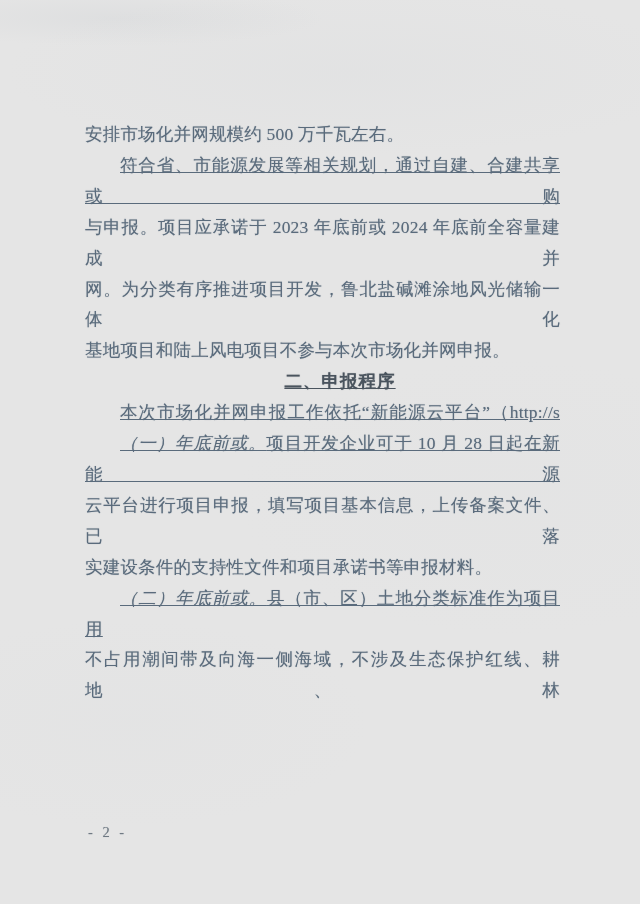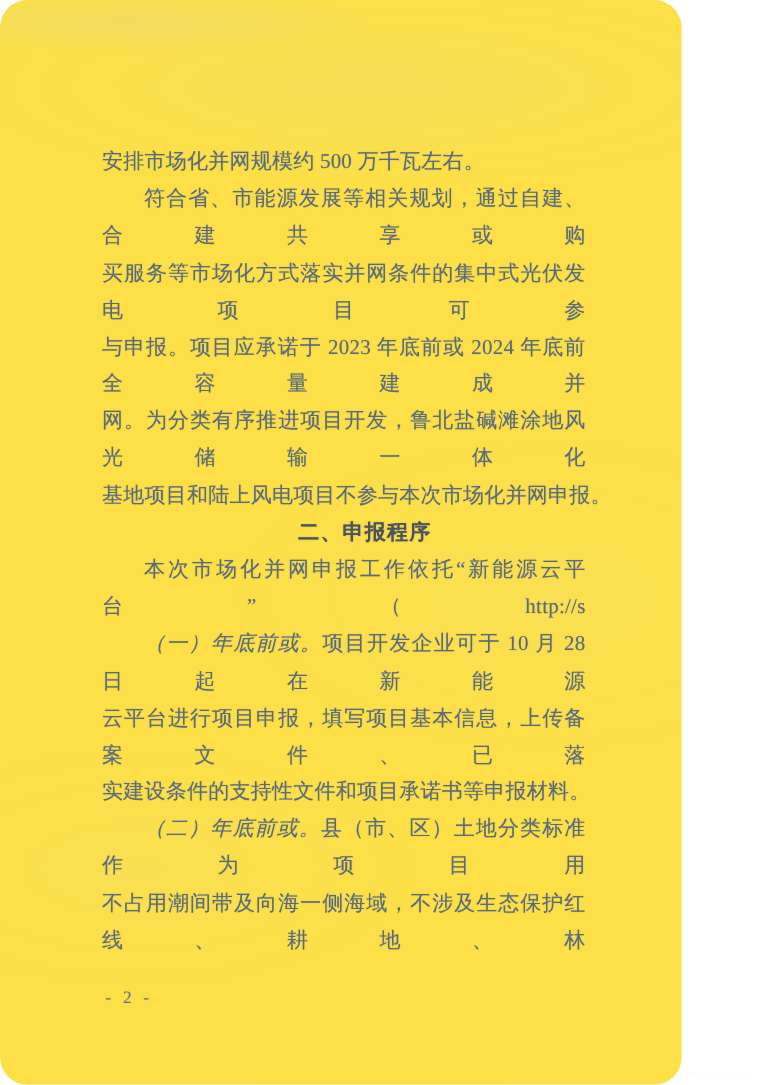--- a/index.html
+++ b/index.html
@@ -6,25 +6,24 @@
 
   html, body {
     width: 640px;
     height: 904px;
     background: #ffffff;
     overflow: hidden;
   }
 
   .page {
     position: relative;
-    width: 568px;
+    width: 640px;
     height: 904px;
-    background: #fde047;
+    background: #e5e5e5;
     font-family: "Liberation Serif", "DejaVu Serif", serif;
-    border-radius: 23px;
   }
 
   
   .page::before {
     content: "";
     position: absolute;
     inset: 0;
     pointer-events: none;
     background:
       radial-gradient(ellipse 300px 40px at 18% 2%, rgba(190,195,200,0.18), transparent 70%),
@@ -51,20 +50,21 @@
   }
 
   .line.just {
     white-space: normal;
     text-align: justify;
     text-align-last: justify;
   }
 
   .line.indent {
     text-indent: 2em;
+    text-decoration: underline;
   }
 
   .line.heading {
     font-family: "Liberation Sans", "DejaVu Sans", sans-serif;
     font-weight: bold;
     color: #4a545e;
     letter-spacing: 1px;
     text-shadow: 0 0 1px rgba(74,84,94,0.5);
     text-align: center;
   }
@@ -88,21 +88,20 @@
 <body>
 
 <div class="page">
 
   <div class="textblock">
 
     <div class="line">安排市场化并网规模约 500 万千瓦左右。</div>
 
     <div class="line just indent">符合省、市能源发展等相关规划，通过自建、合建共享或购</div>
 
-    <div class="line just">买服务等市场化方式落实并网条件的集中式光伏发电项目可参</div>
 
     <div class="line just">与申报。项目应承诺于 2023 年底前或 2024 年底前全容量建成并</div>
 
     <div class="line just">网。为分类有序推进项目开发，鲁北盐碱滩涂地风光储输一体化</div>
 
     <div class="line">基地项目和陆上风电项目不参与本次市场化并网申报。</div>
 
     <div class="line heading indent">二、申报程序</div>
 
     <div class="line just indent">本次市场化并网申报工作依托“新能源云平台”（http://s</div>

